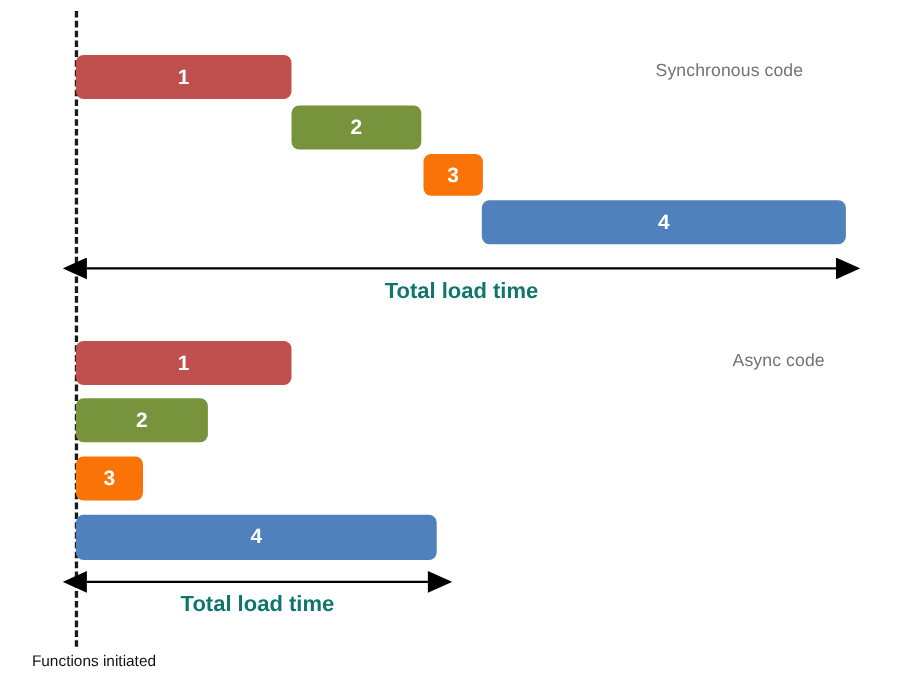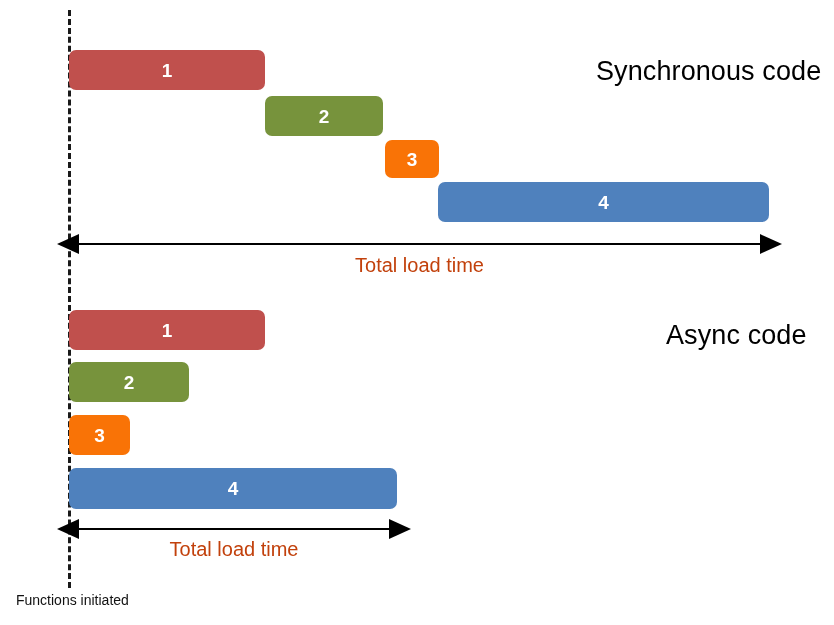--- a/index.html
+++ b/index.html
@@ -43,41 +43,42 @@
     box-sizing: border-box;
     line-height: 1;
   }
   .bar-label {
     pointer-events: none;
   }
 
   
   .section-caption {
     position: absolute;
-    font-size: 27px;
-    color: #000000;
+    font-size: 16px;
+    color: #737373;
     white-space: nowrap;
     letter-spacing: 0.1px;
   }
 
   
   .measure {
     position: absolute;
     height: 22px;
   }
   .measure svg {
     display: block;
     overflow: visible;
   }
   .measure-label {
     position: absolute;
     font-size: 20px;
-    color: #c2410c;
+    color: #0f766e;
     white-space: nowrap;
     text-align: center;
+    font-weight: bold;
   }
 
   
   .origin-caption {
     position: absolute;
     font-size: 14px;
     color: #111111;
     white-space: nowrap;
   }
 </style>
@@ -147,15 +148,15 @@
         </marker>
         <marker id="ah-right-2" markerWidth="11" markerHeight="9" refX="1" refY="4.5" orient="auto">
           <path d="M1,0 L11,4.5 L1,9 Z" fill="#000000"></path>
         </marker>
       </defs>
       <line x1="11" y1="11" x2="321" y2="11" stroke="#000000" stroke-width="2.2" marker-start="url(#ah-left-2)" marker-end="url(#ah-right-2)"></line>
     </svg>
   </div>
   <div class="measure-label" style="left:68px; top:538px; width:332px;">Total load time</div>
 
-  <div class="origin-caption" style="left:16px; top:592px;">Functions initiated</div>
+  <div class="origin-caption" style="left:29px; top:592px;">Functions initiated</div>
 
 </div>
 
 </body></html>

